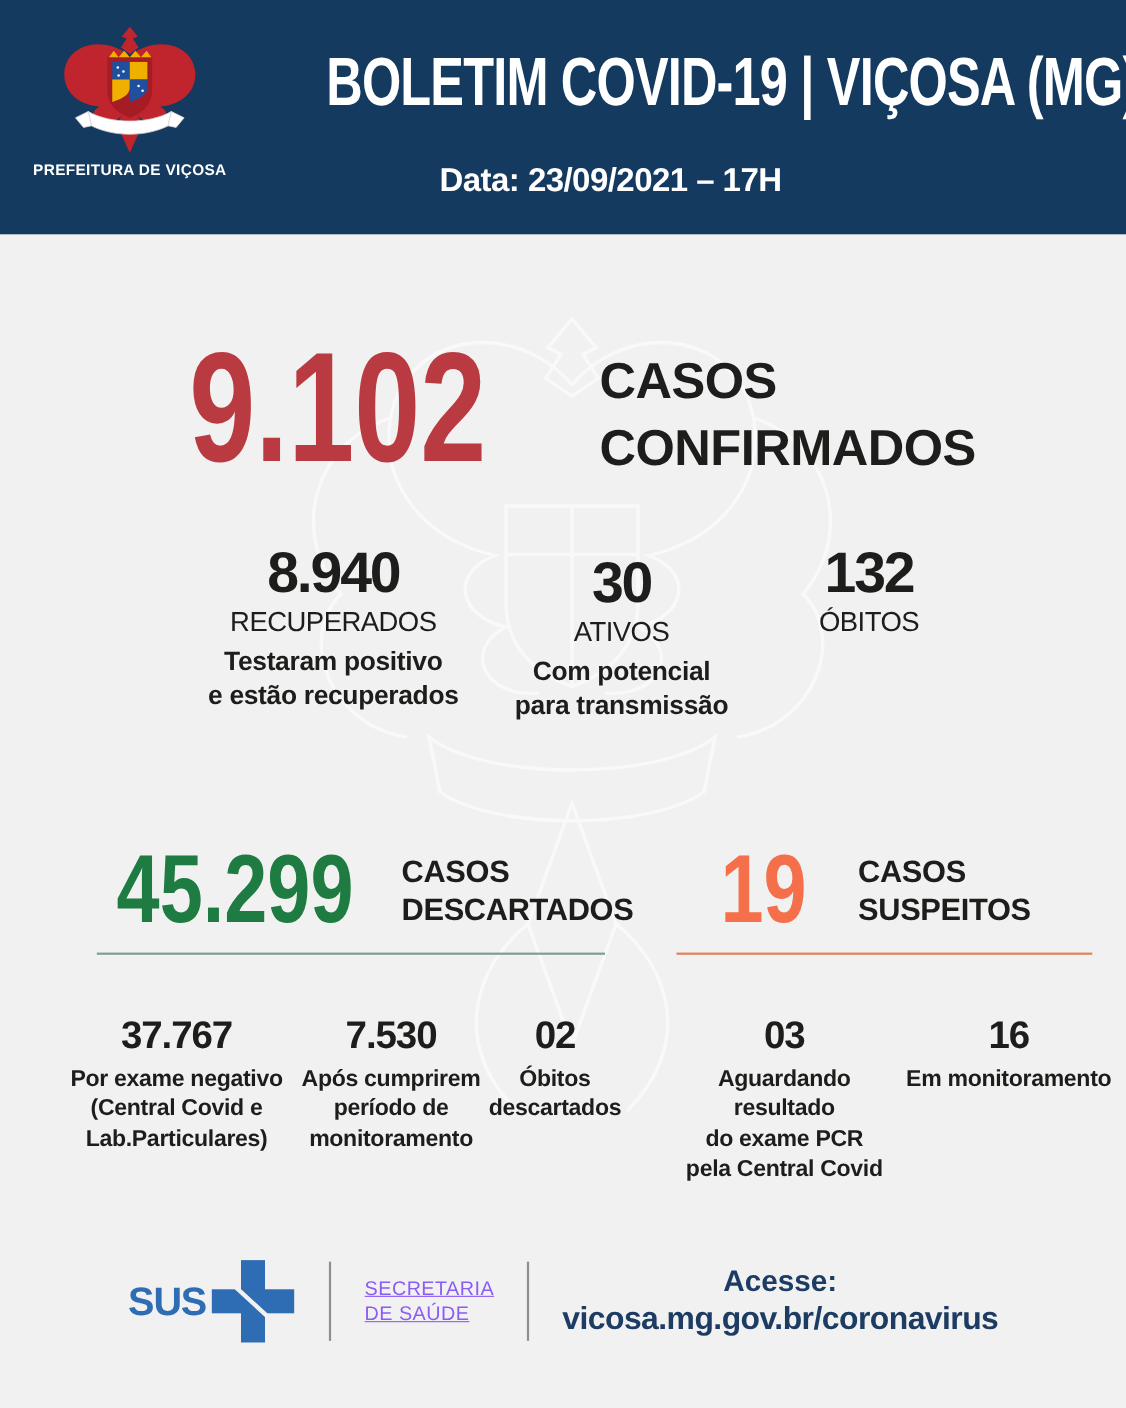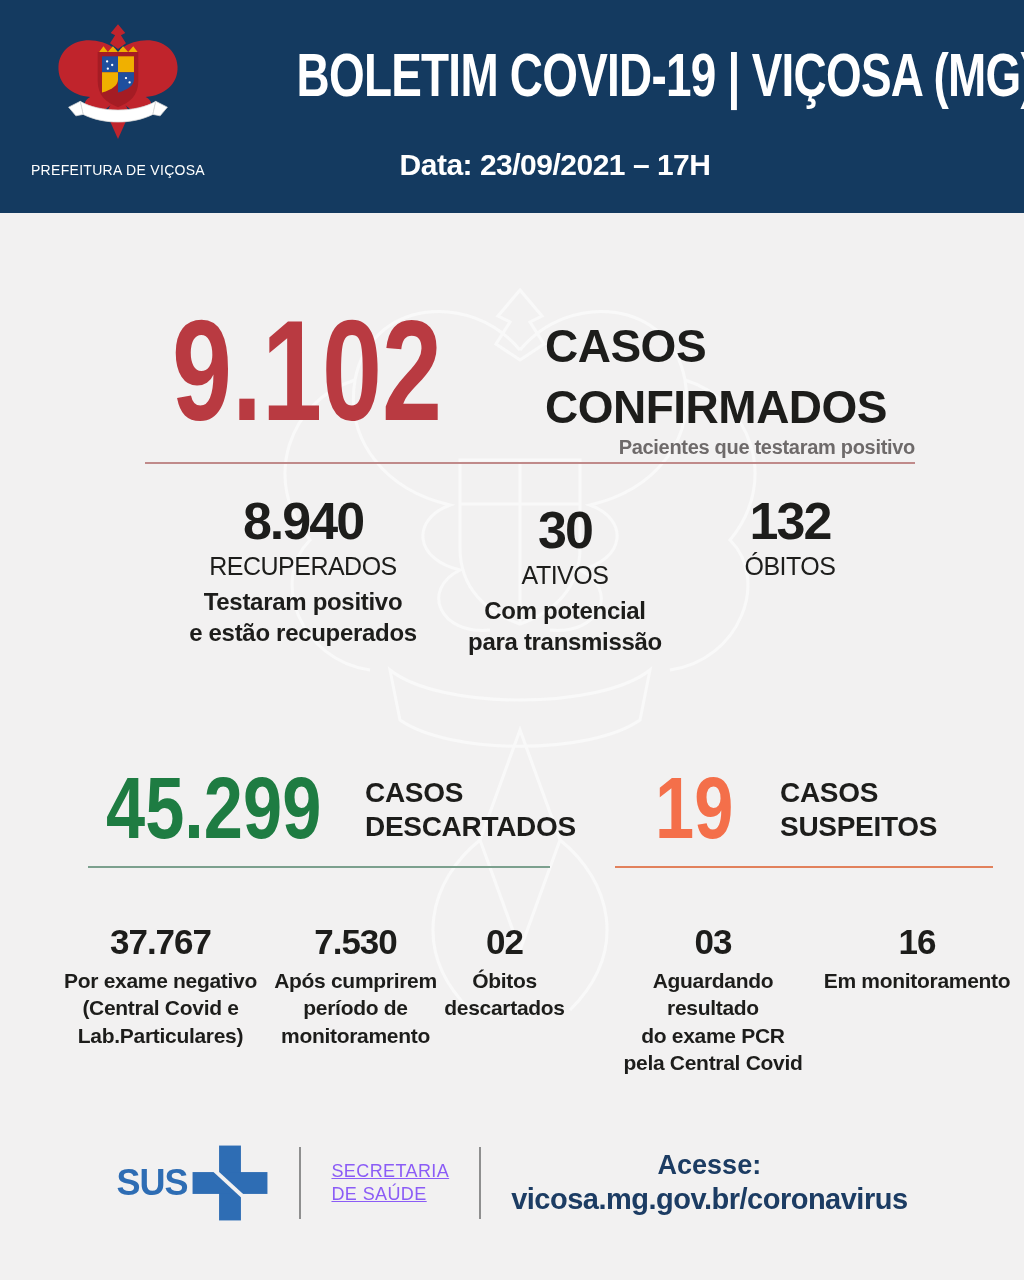--- a/index.html
+++ b/index.html
@@ -7,21 +7,21 @@
     position:relative;width:1024px;height:1280px;overflow:hidden;
     background:#f2f1f1;font-family:"Liberation Sans",sans-serif;
     -webkit-font-smoothing:antialiased;
   }
   .ml{white-space:pre-line;}
 
   
   .header{position:absolute;left:0;top:0;width:1024px;height:213px;background:#143a60;}
   .logo-block{position:absolute;left:28px;top:20px;width:180px;text-align:center;}
   .logo-block svg{display:block;margin:0 auto;}
-  .org-name{margin-top:20px;color:#ffffff;font-weight:normal;font-size:14px;letter-spacing:.3px;}
+  .org-name{margin-top:4px;color:#ffffff;font-weight:bold;font-size:14px;letter-spacing:.3px;}
   .main-title{
     position:absolute;left:190px;top:44px;width:820px;text-align:center;
     color:#ffffff;font-weight:bold;font-size:62px;line-height:1;
     transform:scaleX(.74);transform-origin:50% 50%;letter-spacing:-1px;white-space:nowrap;
   }
   .date-line{
     position:absolute;left:0;top:148px;width:1110px;text-align:center;
     color:#ffffff;font-weight:bold;font-size:30px;letter-spacing:-.5px;
   }
 
@@ -131,23 +131,20 @@
       <div class="org-name">PREFEITURA DE VIÇOSA</div>
     </div>
 
     <div class="main-title">BOLETIM COVID-19 | VIÇOSA (MG)</div>
     <div class="date-line">Data: 23/09/2021 – 17H</div>
   </div>
 
   <div class="big-number conf-number">9.102</div>
   <div class="conf-label ml">CASOS
 CONFIRMADOS</div>
-  <div class="conf-underline">
-    <span class="conf-subtitle">Pacientes que testaram positivo</span>
-  </div>
 
   <div class="stat-col c1">
     <div class="num">8.940</div>
     <div class="lab">RECUPERADOS</div>
     <div class="desc ml">Testaram positivo
 e estão recuperados</div>
   </div>
   <div class="stat-col c2">
     <div class="num">30</div>
     <div class="lab">ATIVOS</div>

